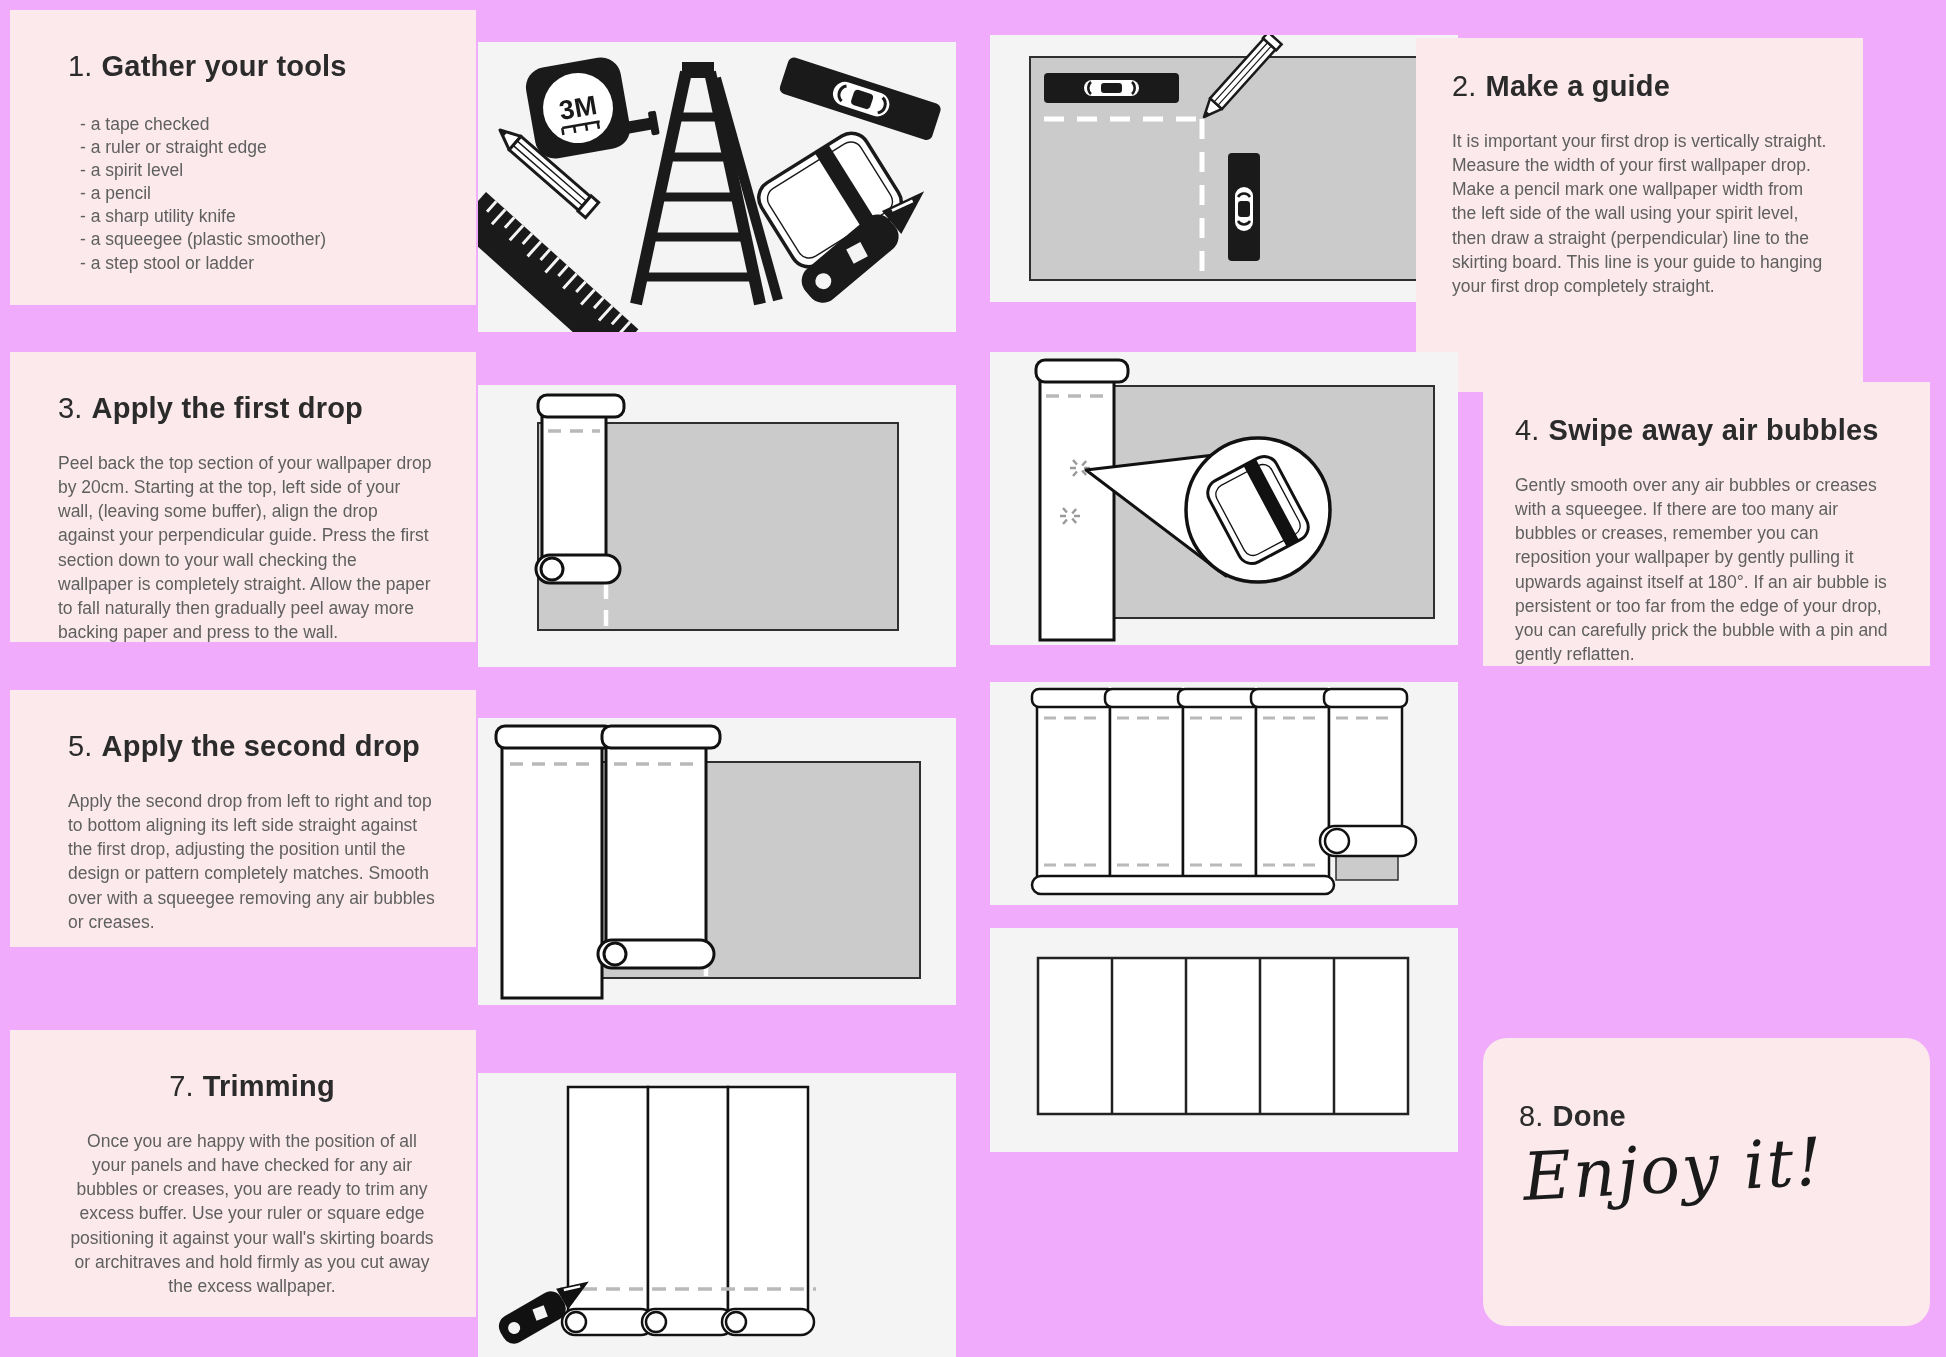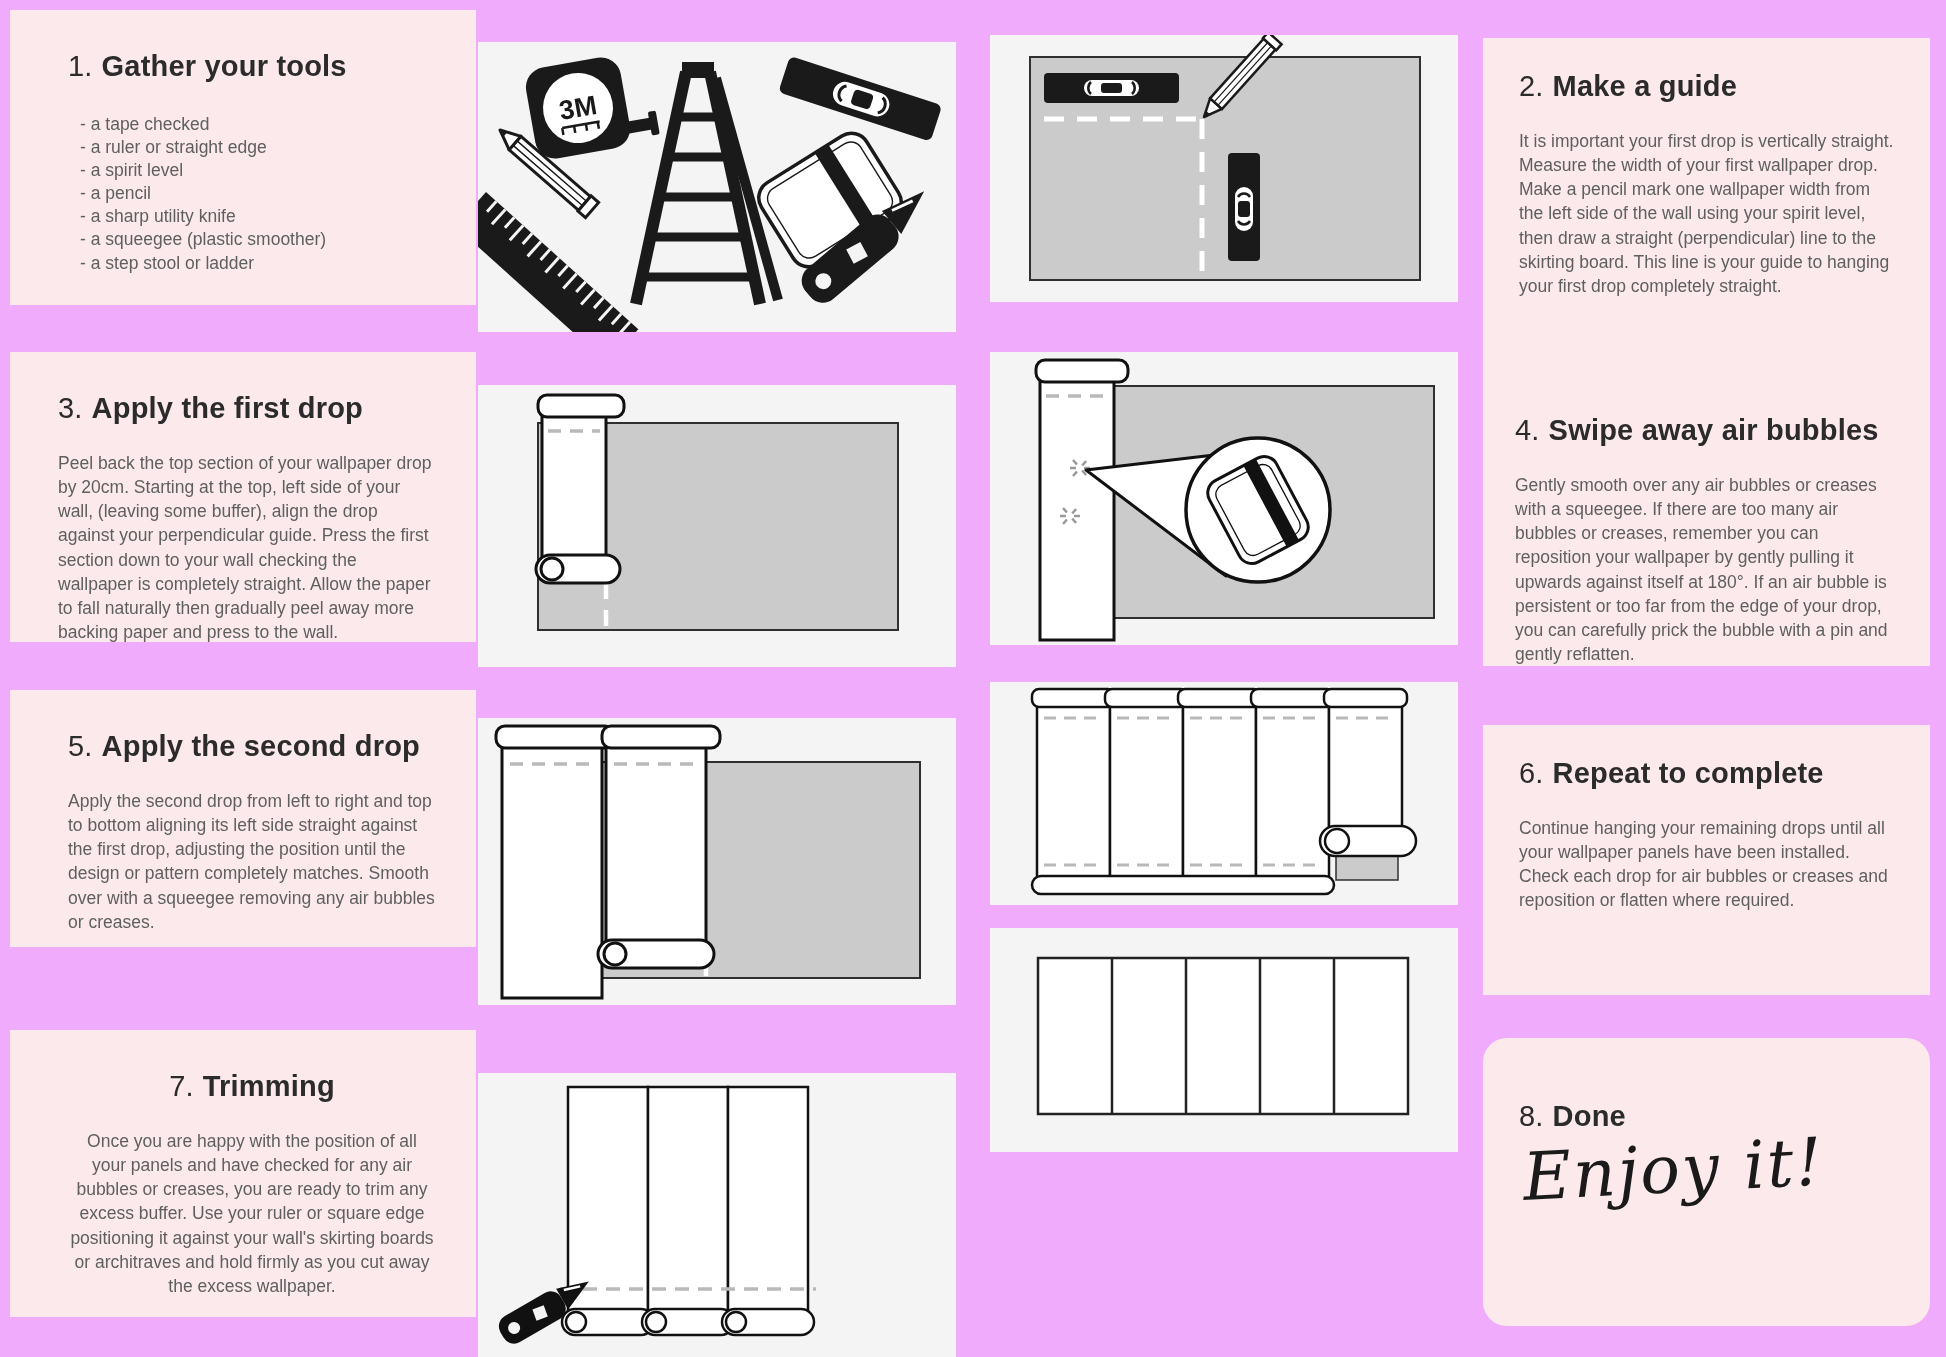--- a/index.html
+++ b/index.html
@@ -14,21 +14,21 @@
   .body { font-size:17.5px; line-height:1.38; color:#5f5f5f; margin:26px 0 0 0; }
   .tool-list { margin:30px 0 0 12px; font-size:17.5px; line-height:1.32; color:#5f5f5f; }
 
   .pink-left  { padding:40px 40px 0 58px; }
   .pink-right { padding:32px 34px 0 36px; }
 
   
   .p1 { left:10px;   top:10px;   width:466px; height:295px; }
   .g1 { left:478px;  top:42px;   width:478px; height:290px; }
   .g2 { left:990px;  top:35px;   width:468px; height:267px; }
-  .p2 { left:1483px; top:38px;   width:447px; height:354px; }
+  .p2 { left:1416px; top:38px;   width:447px; height:354px; }
   
   .p3 { left:10px;   top:352px;  width:466px; height:290px;padding-left:48px; }
   .g3 { left:478px;  top:385px;  width:478px; height:282px; }
   .g4 { left:990px;  top:352px;  width:468px; height:293px; }
   .p4 { left:1483px; top:382px;  width:447px; height:284px;padding-left:32px; }
   
   .p5 { left:10px;   top:690px;  width:466px; height:257px; }
   .g5 { left:478px;  top:718px;  width:478px; height:287px; }
   .g6 { left:990px;  top:682px;  width:468px; height:223px; }
   .p6 { left:1483px; top:725px;  width:447px; height:270px; }
@@ -253,24 +253,20 @@
         <path d="M54,36 H113 M127,36 H186 M200,36 H259 M273,36 H332 M346,36 H405"></path>
         <path d="M54,183 H113 M127,183 H186 M200,183 H259 M273,183 H332"></path>
       </g>
       <g>
         <rect x="330" y="144" width="96" height="30" rx="15" fill="#ffffff" stroke="#111111" stroke-width="2.5"></rect>
         <circle cx="347" cy="159" r="12" fill="#ffffff" stroke="#111111" stroke-width="2.5"></circle>
       </g>
     </svg>
   </section>
 
-  <section class="panel pink pink-right p6">
-    <h2 class="title"><span class="num">6.</span><span>Repeat to complete</span></h2>
-    <p class="body">Continue hanging your remaining drops until all your wallpaper panels have been installed. Check each drop for air bubbles or creases and reposition or flatten where required.</p>
-  </section>
 
   <section class="panel pink pink-left p7">
     <h2 class="title"><span class="num">7.</span><span>Trimming</span></h2>
     <p class="body">Once you are happy with the position of all your panels and have checked for any air bubbles or creases, you are ready to trim any excess buffer. Use your ruler or square edge positioning it against your wall's skirting boards or architraves and hold firmly as you cut away the excess wallpaper.</p>
   </section>
 
   <section class="panel gray g7">
     <svg viewBox="0 0 478 284">
       <g fill="#ffffff" stroke="#111111" stroke-width="2.5">
         <rect x="90" y="14" width="80" height="224"></rect>

